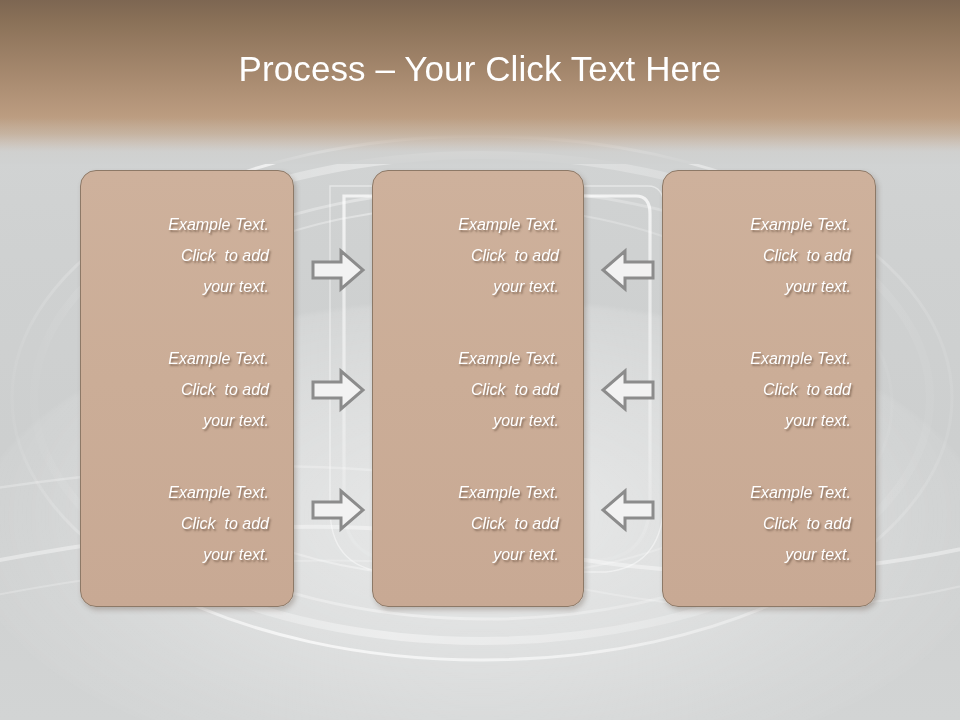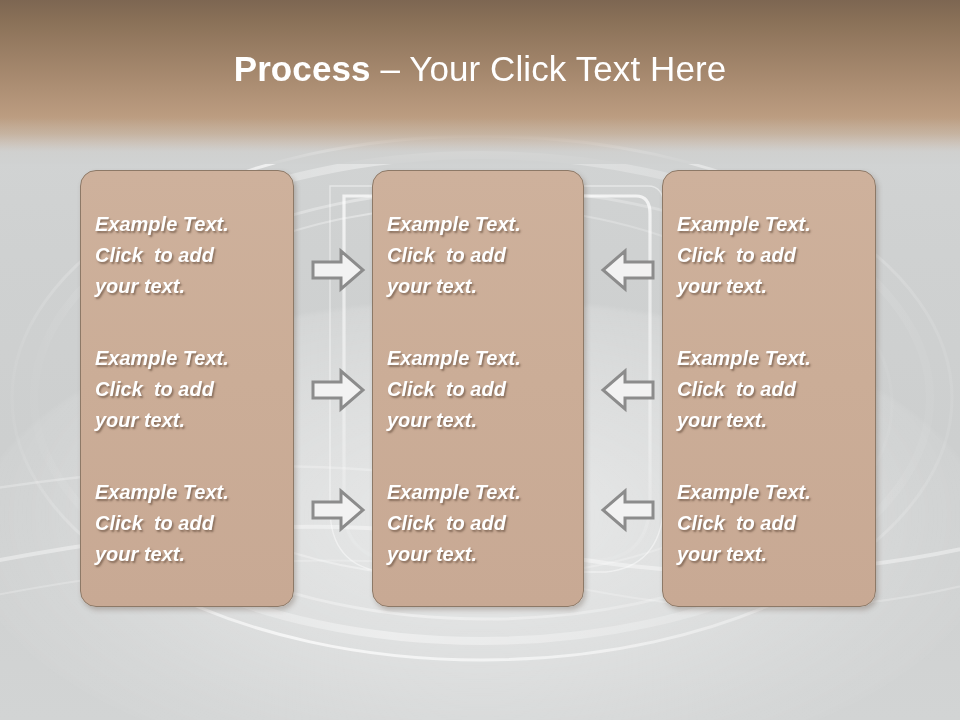--- a/index.html
+++ b/index.html
@@ -90,21 +90,21 @@
     left: 0;
     top: 48px;
     width: 960px;
     text-align: center;
     color: #ffffff;
     font-size: 35px;
     line-height: 42px;
     letter-spacing: 0.1px;
     white-space: nowrap;
   }
-  .title .t-strong { font-weight: bold; margin-top: 12px; }
+  .title .t-strong { font-weight: normal; margin-top: 12px; }
   .title .t-rest   { font-weight: normal; }
 
   
   .box {
     position: absolute;
     top: 170px;
     height: 437px;
     border-radius: 16px;
     background: linear-gradient(180deg, #ceb19c 0%, #cbad97 48%, #c8a994 100%);
     border: 1.6px solid #8d7967;
@@ -115,30 +115,29 @@
     justify-content: space-around;
     align-items: center;
     padding: 18px 14px 16px 14px;
   }
   .box-1 { left: 80px;  width: 214px; }
   .box-2 { left: 372px; width: 212px; }
   .box-3 { left: 662px; width: 214px; }
 
   .text-block {
     width: 100%;
-    text-align: left;
+    text-align: right;
     color: #ffffff;
     font-style: italic;
-    font-size: 20px;
+    font-size: 16px;
     line-height: 31px;
     text-shadow: 1.5px 1.5px 2px rgba(95,72,56,0.62);
     padding-right: 10px;
     box-sizing: border-box;
     white-space: pre;
-    font-weight: bold;
   }
 
   
   .arrow {
     position: absolute;
     width: 56px;
     height: 46px;
   }
   .arrow svg { display: block; width: 56px; height: 46px; }
 

